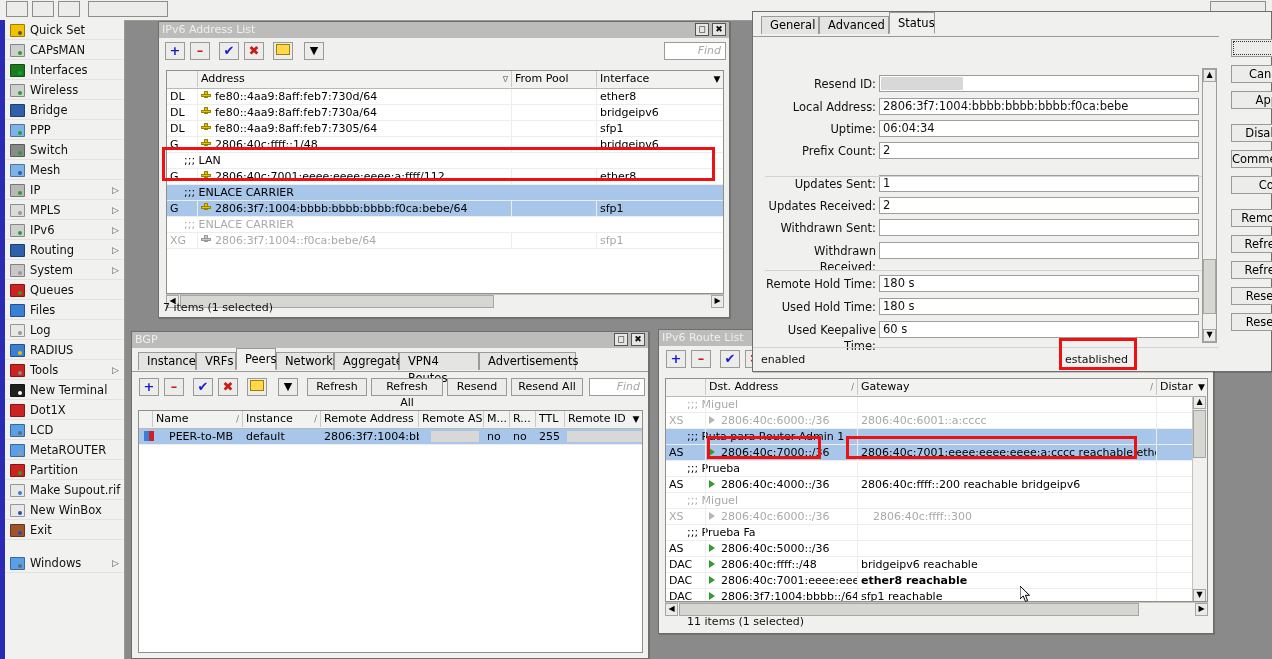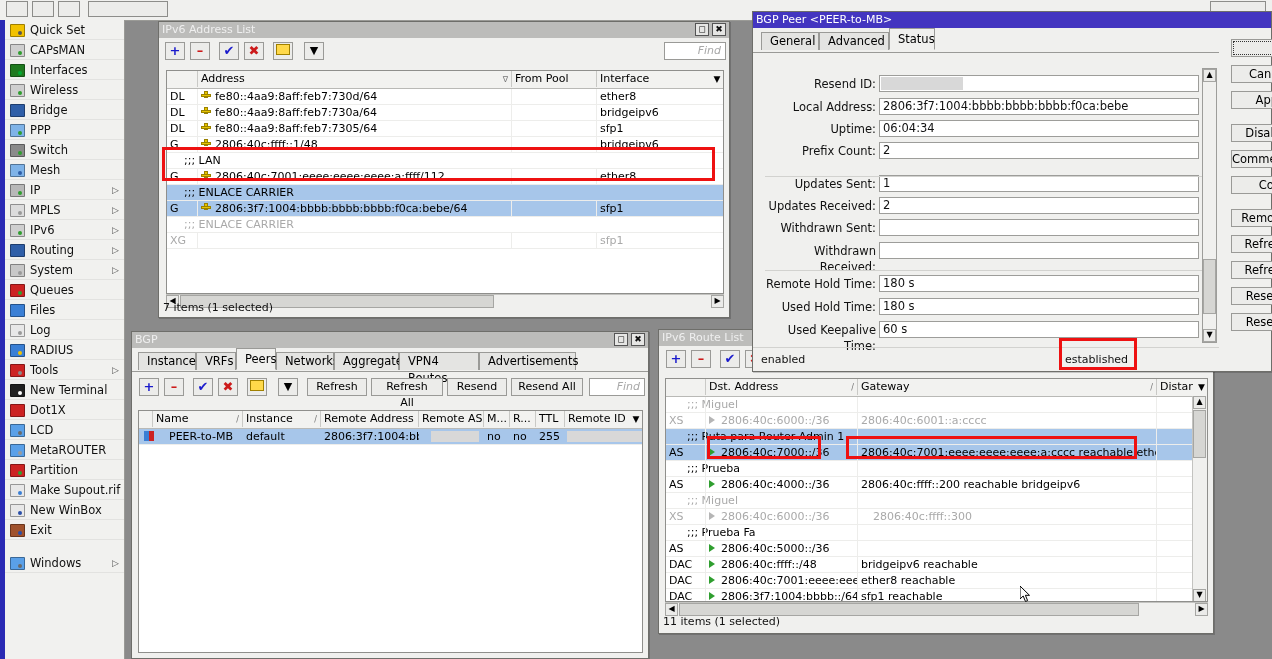--- a/index.html
+++ b/index.html
@@ -227,20 +227,21 @@
             <div class="gc" style="left: 430px; width: 128px;">sfp1</div>
             <div class="gcsep" style="left: 30px;"></div>
             <div class="gcsep" style="left: 344px;"></div>
             <div class="gcsep" style="left: 429px;"></div>
           </div>
           <div class="grow dim">
             <div class="gc" style="left: 14px; width: 520px;">;;; ENLACE CARRIER</div>
           </div>
           <div class="grow dim">
             <div class="gc" style="left: 0px; width: 31px;">XG</div>
+            <div class="gc" style="left: 31px; width: 314px;"><span class="pin g"></span><span style="margin-left: 4px;">2806:3f7:1004::f0ca:bebe/64</span></div>
             <div class="gc" style="left: 345px; width: 85px;"></div>
             <div class="gc" style="left: 430px; width: 128px;">sfp1</div>
             <div class="gcsep" style="left: 30px;"></div>
             <div class="gcsep" style="left: 344px;"></div>
             <div class="gcsep" style="left: 429px;"></div>
           </div>
         </div>
     </div>
 
     <div class="hsb" style="left:7px;top:272px;width:558px;">
@@ -448,21 +449,21 @@
             <div class="gc" style="left: 40px; width: 152px;"><span class="tri"></span><span style="margin-left: 6px;">2806:40c:ffff::/48</span></div>
             <div class="gc" style="left: 192px; width: 299px;">bridgeipv6 reachable</div>
             <div class="gc" style="left: 491px; width: 38px;"></div>
             <div class="gcsep" style="left: 39px;"></div>
             <div class="gcsep" style="left: 191px;"></div>
             <div class="gcsep" style="left: 490px;"></div>
           </div>
           <div class="grow">
             <div class="gc" style="left: 0px; width: 40px;">DAC</div>
             <div class="gc" style="left: 40px; width: 152px;"><span class="tri"></span><span style="margin-left: 6px;">2806:40c:7001:eeee:eee..</span></div>
-            <div class="gc" style="left: 192px; width: 299px;">ether8 reachable</div>
+            <div class="gc" style="left: 192px; width: 299px; font-weight: bold;">ether8 reachable</div>
             <div class="gc" style="left: 491px; width: 38px;"></div>
             <div class="gcsep" style="left: 39px;"></div>
             <div class="gcsep" style="left: 191px;"></div>
             <div class="gcsep" style="left: 490px;"></div>
           </div>
           <div class="grow">
             <div class="gc" style="left: 0px; width: 40px;">DAC</div>
             <div class="gc" style="left: 40px; width: 152px;"><span class="tri"></span><span style="margin-left: 6px;">2806:3f7:1004:bbbb::/64</span></div>
             <div class="gc" style="left: 192px; width: 299px;">sfp1 reachable</div>
             <div class="gc" style="left: 491px; width: 38px;"></div>
@@ -479,27 +480,24 @@
       </div>
       <div class="gh" style="position:absolute;right:0;top:0;width:14px;height:16px;border-right:none;text-align:center;font-size:9px;background:#f2f2f0;">▼</div>
     </div>
 
     <div class="hsb" style="left:6px;top:272px;width:543px;">
       <div class="sarrow" style="left:0;top:0;">◀</div>
       <div class="sthumb" style="left:14px;top:0;width:460px;height:13px;"></div>
       <div class="sarrow" style="right:0;top:0;">▶</div>
     </div>
 
-    <div class="statusbar" style="top:284px;width:540px;">11 items (1 selected)</div>
+    <div class="statusbar" style="top:284px;width:540px;margin-left:24px;">11 items (1 selected)</div>
   </div>
 
   <div class="win" style="left:752px;top:11px;width:520px;height:361px;">
-    <div class="title active">
-      <span>BGP Peer &lt;PEER-to-MB&gt;</span>
-    </div>
 
     <div class="tabs" style="height:25px;">
       <div id="peer-tabs">
           <div class="tab" style="left: 8px; width: 58px;">General</div>
           <div class="tab" style="left: 66px; width: 70px;">Advanced</div>
           <div class="tab on" style="left: 136px; width: 46px;">Status</div>
         </div>
       <div class="tabline" style="left:0;top:24px;width:466px;"></div>
     </div>
 

